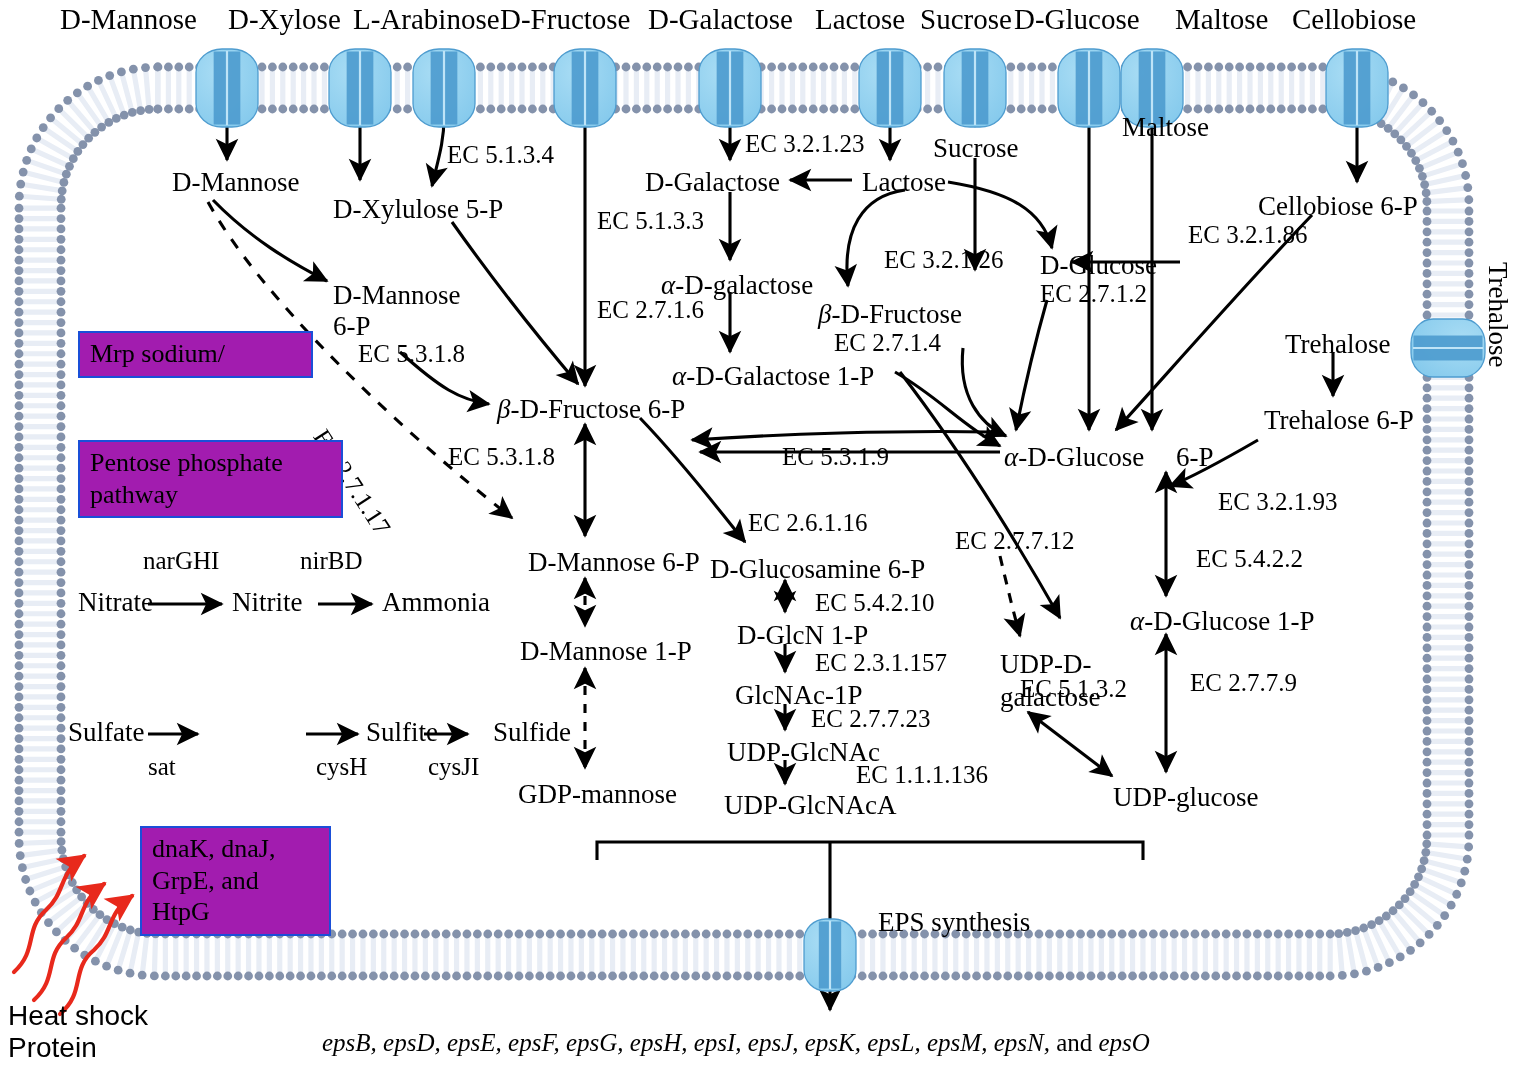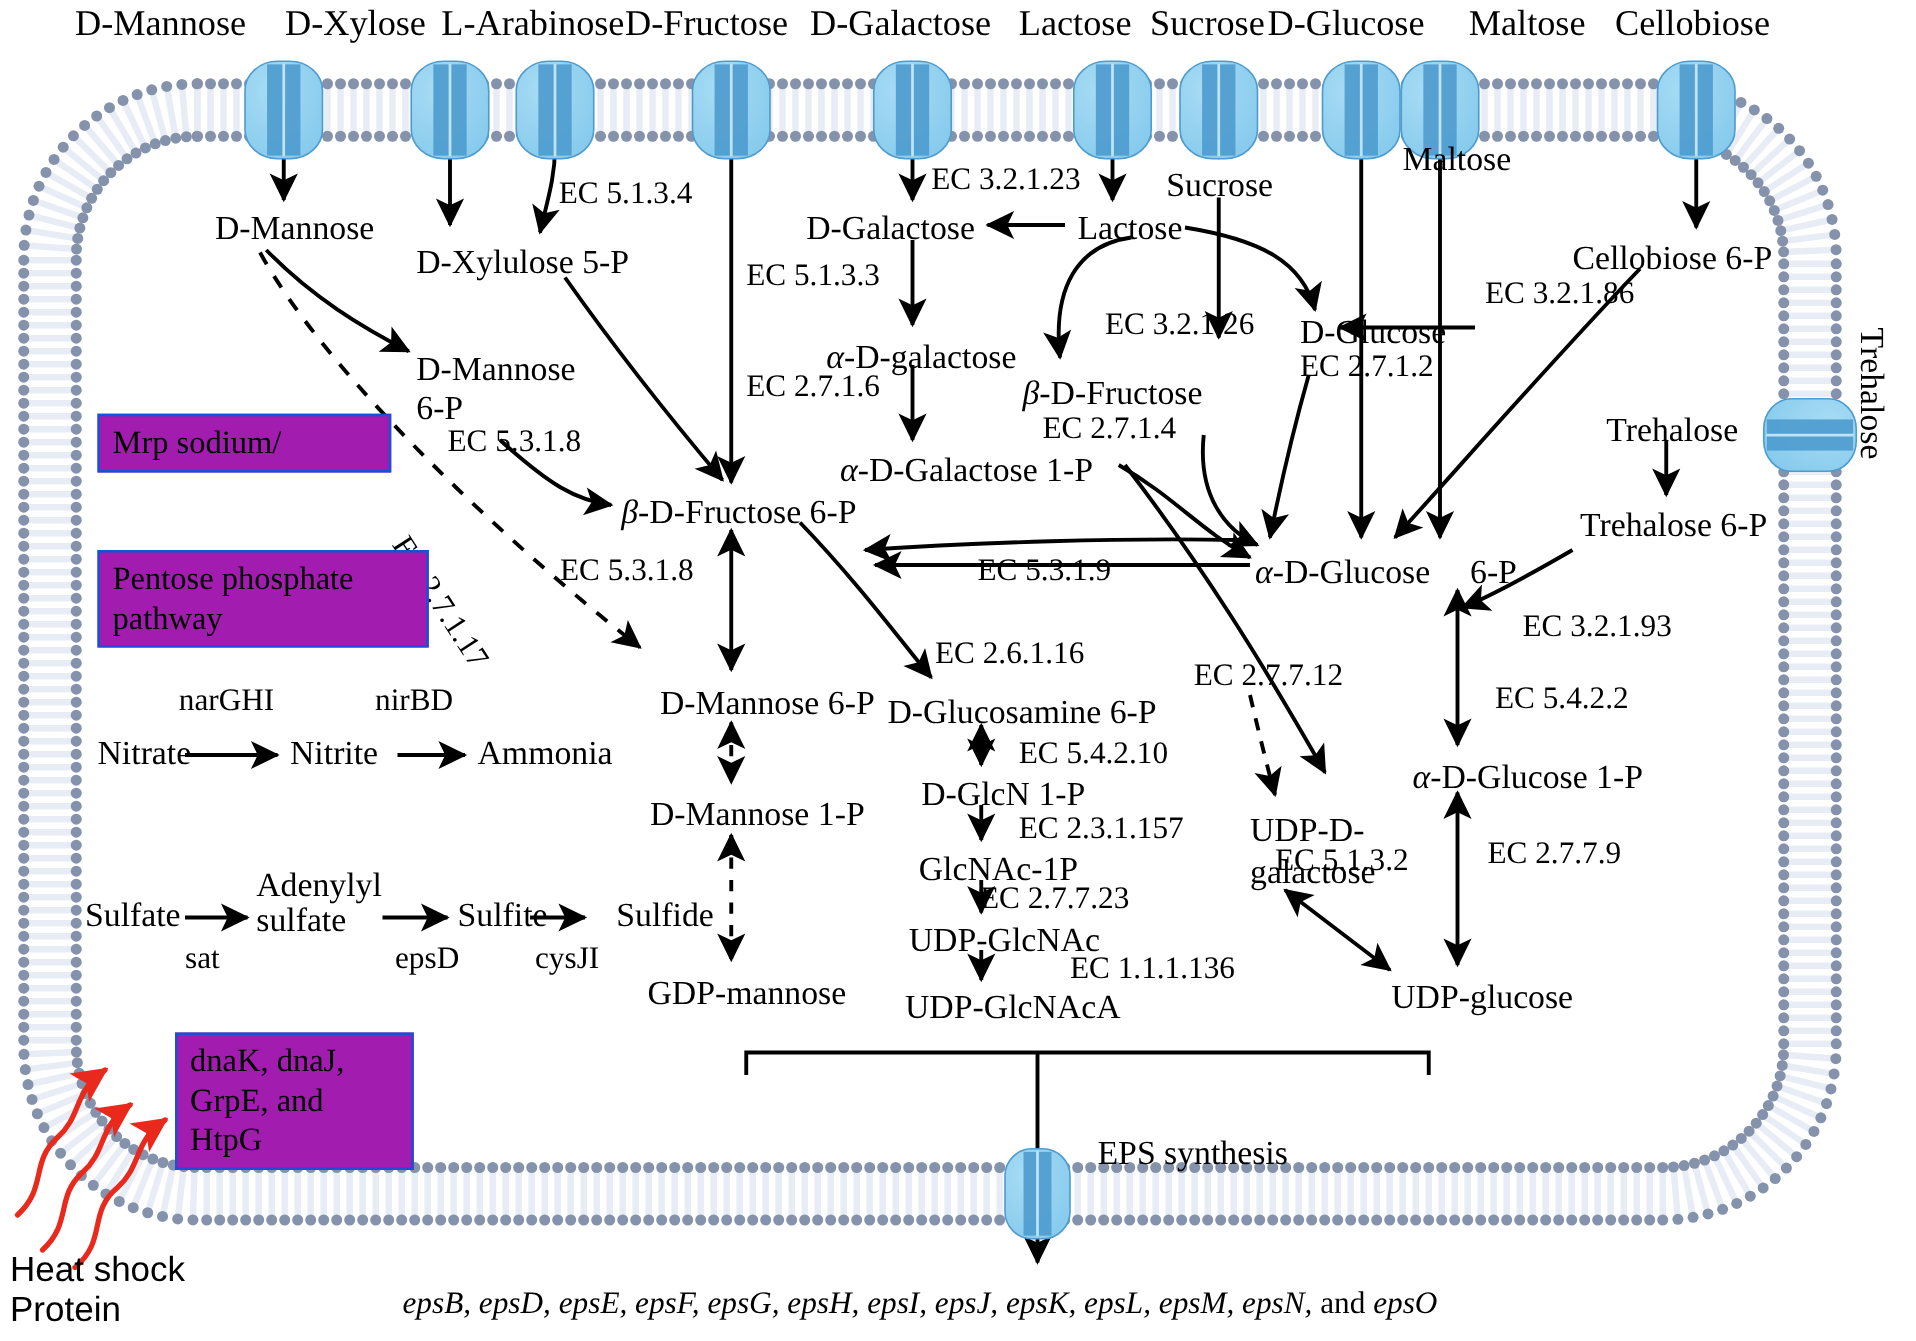--- a/index.html
+++ b/index.html
@@ -1546,21 +1546,21 @@
       <div class="lbl t-ec" style="left: 1218px; top: 489px;">EC 3.2.1.93</div>
       <div class="lbl t-ec" style="left: 1196px; top: 546px;">EC 5.4.2.2</div>
       <div class="lbl t-ec" style="left: 1190px; top: 670px;">EC 2.7.7.9</div>
       <div class="lbl t-ec" style="left: 358px; top: 341px;">EC 5.3.1.8</div>
       <div class="lbl t-ec" style="left: 448px; top: 444px;">EC 5.3.1.8</div>
       <div class="lbl t-ec" style="left: 330px; top: 425px; transform-origin: left top; transform: rotate(57deg);">EC 2.7.1.17</div>
       <div class="lbl t-ec" style="left: 782px; top: 444px;">EC 5.3.1.9</div>
       <div class="lbl t-ec" style="left: 748px; top: 510px;">EC 2.6.1.16</div>
       <div class="lbl t-ec" style="left: 815px; top: 590px;">EC 5.4.2.10</div>
       <div class="lbl t-ec" style="left: 815px; top: 650px;">EC 2.3.1.157</div>
-      <div class="lbl t-ec" style="left: 784px; top: 706px;">EC 2.7.7.23</div>
+      <div class="lbl t-ec" style="left: 811px; top: 706px;">EC 2.7.7.23</div>
       <div class="lbl t-ec" style="left: 856px; top: 762px;">EC 1.1.1.136</div>
       <div class="lbl t-ec" style="left: 955px; top: 528px;">EC 2.7.7.12</div>
       <div class="lbl t-ec" style="left: 1020px; top: 676px;">EC 5.1.3.2</div>
     </div>
 <div id="boxes">
       <div class="boxed" style="left: 78px; top: 331px; width: 212px;">
         <div>Mrp sodium/</div>
       </div>
       <div class="boxed" style="left: 78px; top: 440px; width: 242px;">
         <div>Pentose phosphate</div>
@@ -1575,25 +1575,24 @@
 
 <div class="vert" style="left:1482px;top:262px;">Trehalose</div>
 
 <div class="lbl t-sub" style="left:78px;top:588px;">Nitrate</div>
 <div class="lbl t-sub" style="left:232px;top:588px;">Nitrite</div>
 <div class="lbl t-sub" style="left:382px;top:588px;">Ammonia</div>
 <div class="lbl t-ec" style="left:143px;top:548px;">narGHI</div>
 <div class="lbl t-ec" style="left:300px;top:548px;">nirBD</div>
 
 <div class="lbl t-sub" style="left:68px;top:718px;">Sulfate</div>
-<div class="lbl t-sub" style="left:205px;top:694px;width:120px;white-space:normal;line-height:1.05;">Adenylyl sulfate</div>
 <div class="lbl t-sub" style="left:366px;top:718px;">Sulfite</div>
 <div class="lbl t-sub" style="left:476px;top:718px;margin-left:17px;">Sulfide</div>
 <div class="lbl t-ec" style="left:148px;top:754px;">sat</div>
-<div class="lbl t-ec" style="left:316px;top:754px;">epsD</div>
+<div class="lbl t-ec" style="left:316px;top:754px;">cysH</div>
 <div class="lbl t-ec" style="left:428px;top:754px;">cysJI</div>
 
 <div class="sanslbl" id="hsp" style="left:8px;top:1000px;">
       <div>Heat shock</div>
       <div>Protein</div>
     </div>
 
 <div class="lbl t-sub" style="left:878px;top:908px;">EPS synthesis</div>
 <div class="lbl t-gene" id="eps-genes" style="left:322px;top:1030px;"><i>epsB, epsD, epsE, epsF, epsG, epsH, epsI, epsJ, epsK, epsL, epsM, epsN,</i><span> and </span><i>epsO</i></div>
 

